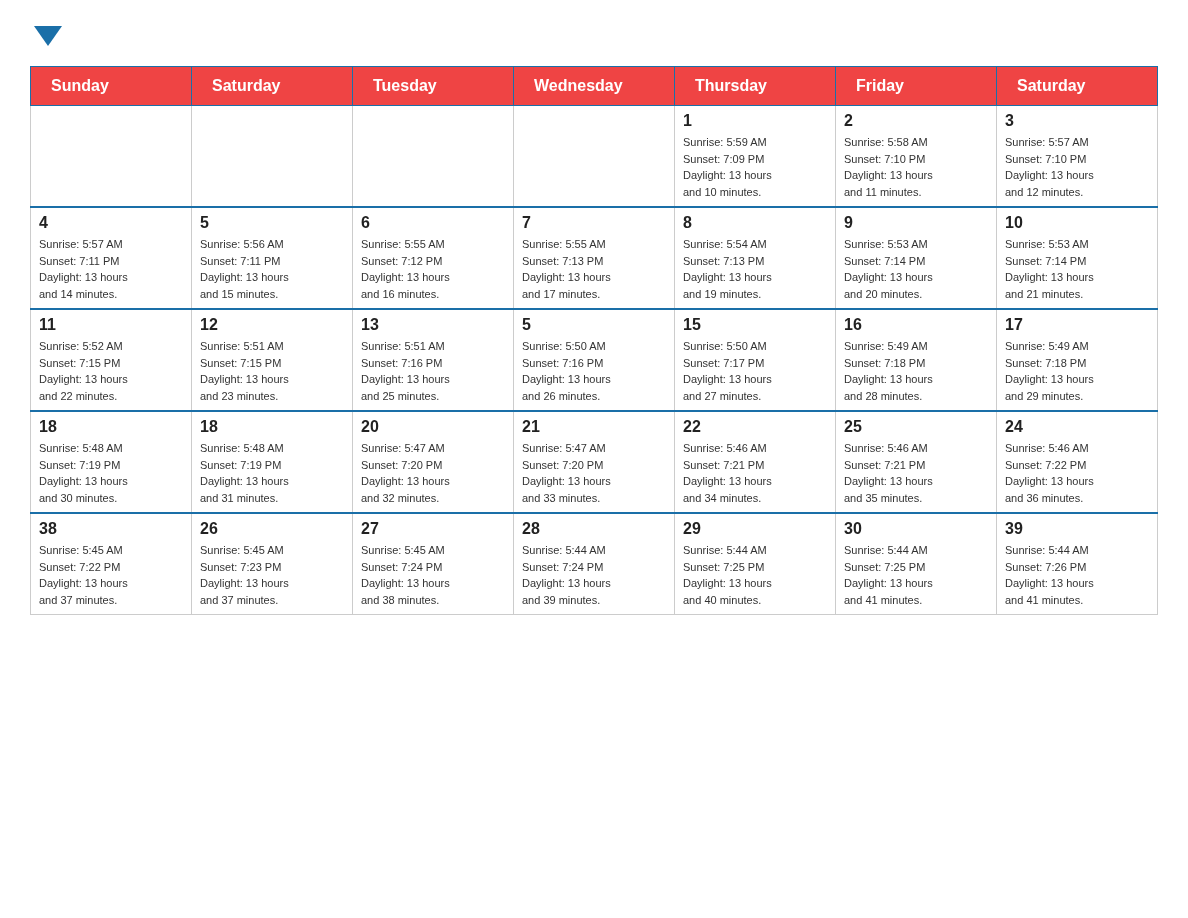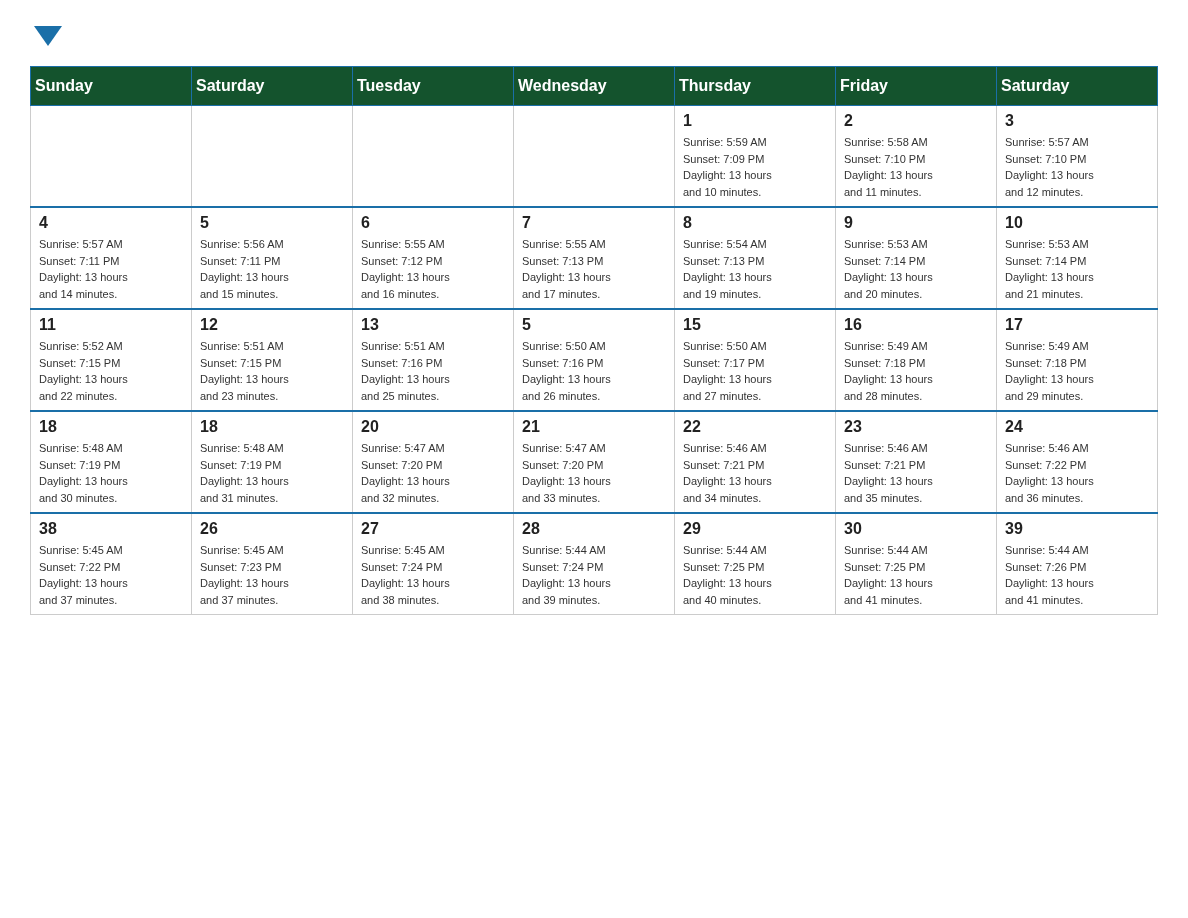--- a/index.html
+++ b/index.html
@@ -59,25 +59,25 @@
       font-size: 22px;
       color: #444;
       margin-top: 4px;
     }
     .calendar {
       width: 100%;
       border-collapse: collapse;
       border: 1px solid #aaa;
     }
     .calendar th {
-      background-color: #14532d;
+      background-color: #ef4444;
       color: #fff;
       font-size: 16px;
       font-weight: bold;
-      padding: 10px 4px;
+      padding: 10px 20px;
       text-align: left;
       border: 1px solid #1a6fa8;
     }
     .calendar td {
       vertical-align: top;
       border: 1px solid #ccc;
       padding: 6px 8px;
       width: 14.28%;
       min-height: 100px;
     }
@@ -223,21 +223,21 @@
         </td>
         <td>
           <span class="day-number">21</span>
           <div class="day-info">Sunrise: 5:47 AM<br>Sunset: 7:20 PM<br>Daylight: 13 hours<br>and 33 minutes.</div>
         </td>
         <td>
           <span class="day-number">22</span>
           <div class="day-info">Sunrise: 5:46 AM<br>Sunset: 7:21 PM<br>Daylight: 13 hours<br>and 34 minutes.</div>
         </td>
         <td>
-          <span class="day-number">23</span>
+          <span class="day-number">25</span>
           <div class="day-info">Sunrise: 5:46 AM<br>Sunset: 7:21 PM<br>Daylight: 13 hours<br>and 35 minutes.</div>
         </td>
         <td>
           <span class="day-number">24</span>
           <div class="day-info">Sunrise: 5:46 AM<br>Sunset: 7:22 PM<br>Daylight: 13 hours<br>and 36 minutes.</div>
         </td>
       </tr>
       <tr class="row-border">
         <td>
           <span class="day-number">38</span>

